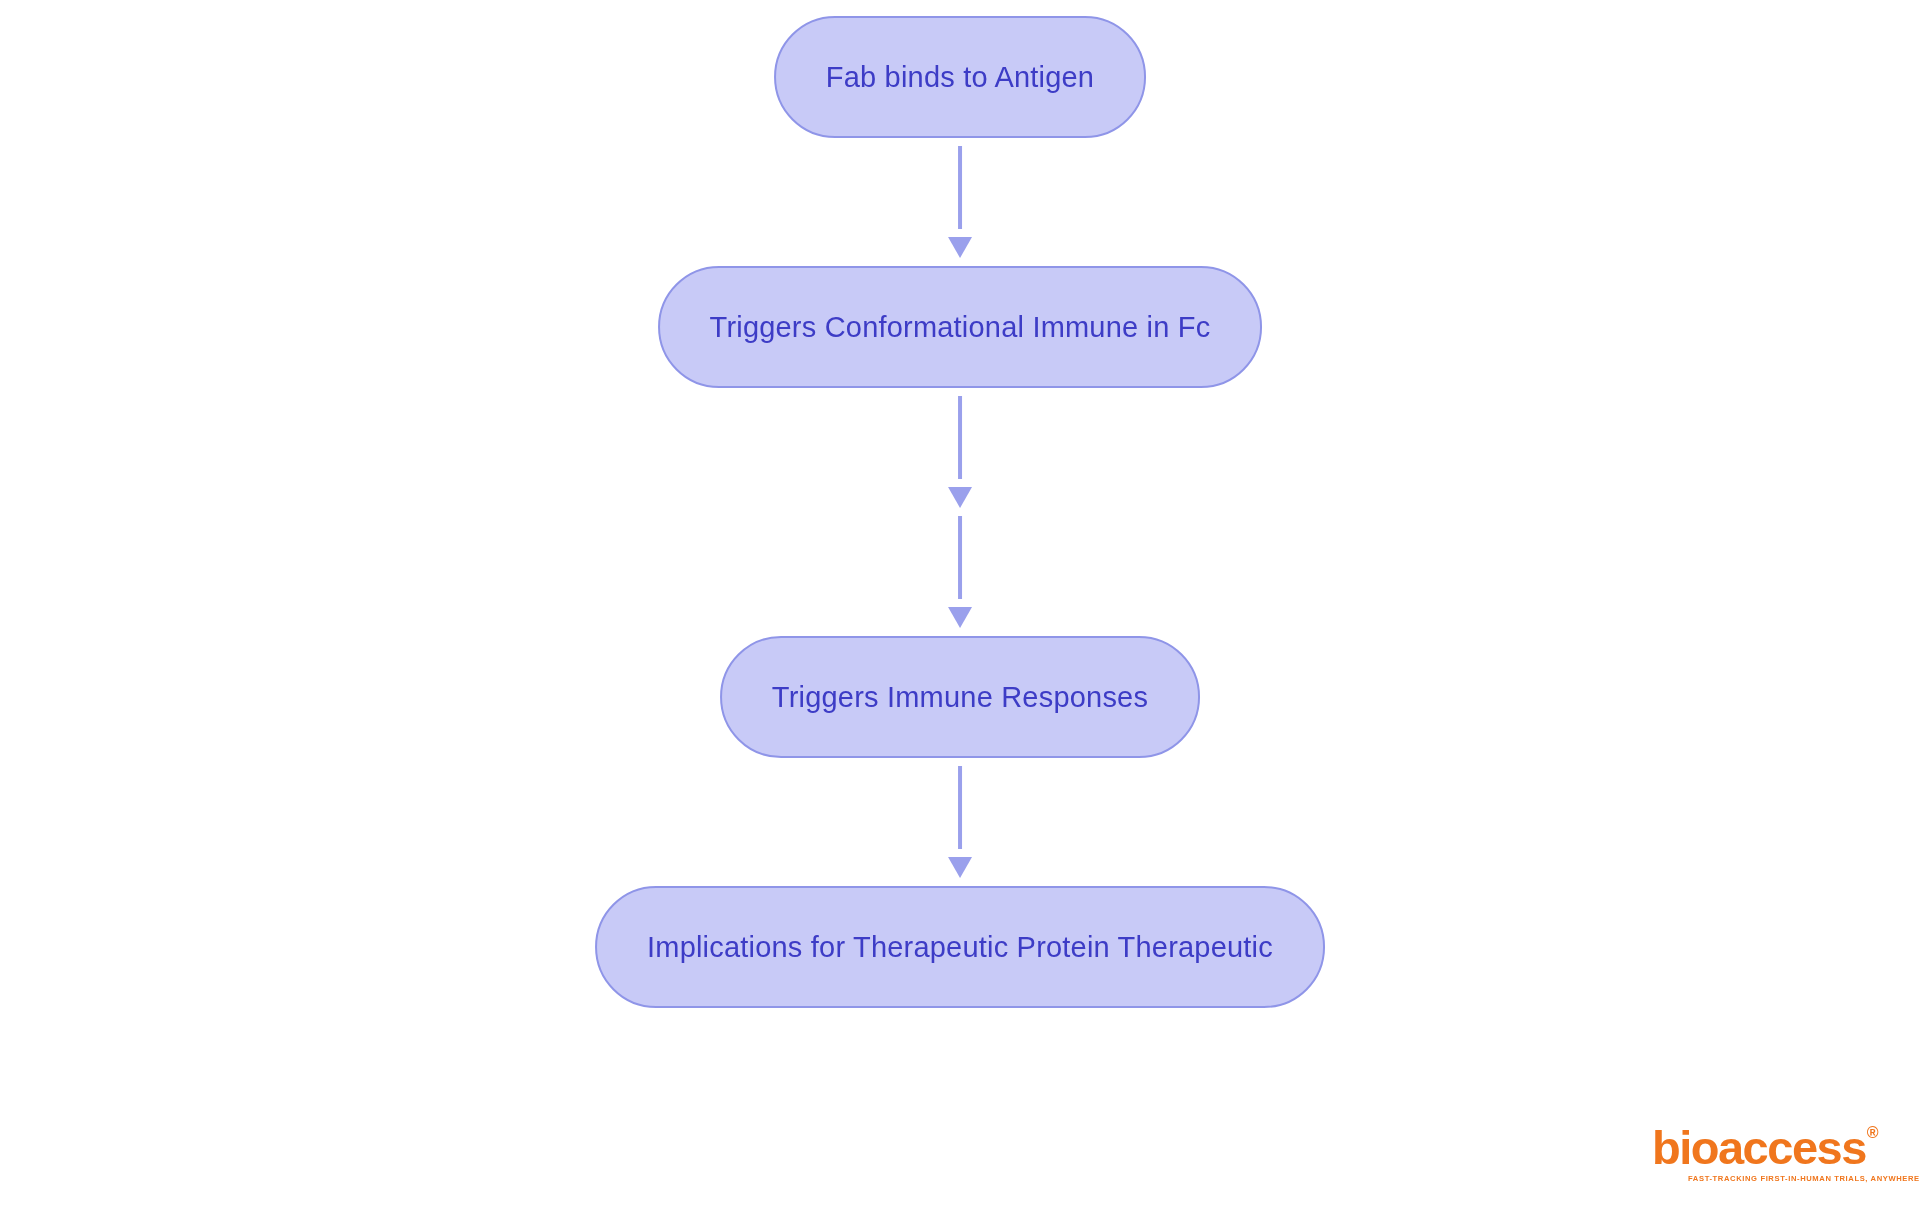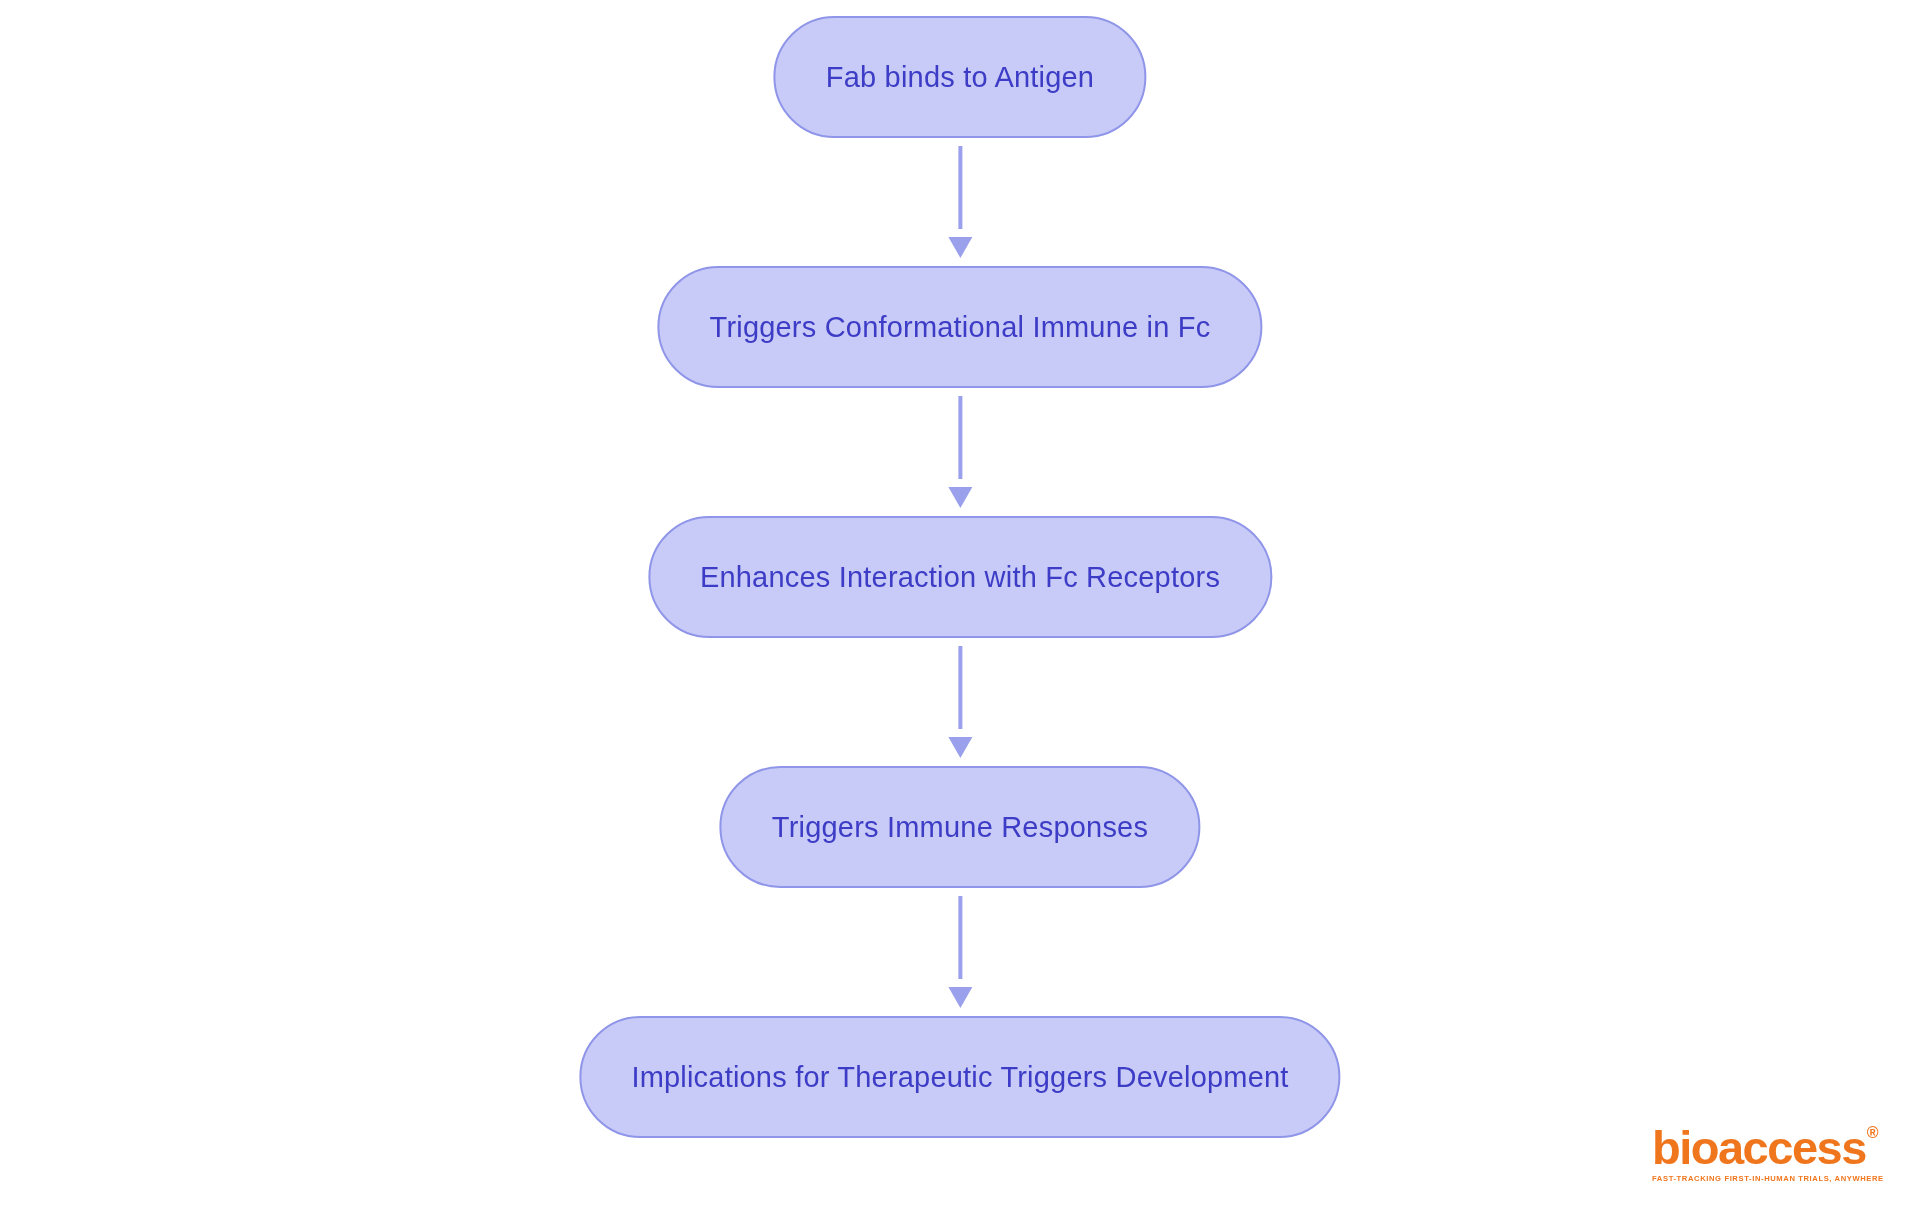--- a/index.html
+++ b/index.html
@@ -95,20 +95,21 @@
     margin-left: 1px;
     display: inline-block;
   }
 
   .brand .tagline {
     margin-top: 4px;
     font-size: 7.6px;
     font-weight: bold;
     letter-spacing: 0.62px;
     white-space: nowrap;
+    margin-left: 36px;
   }
 </style>
 </head>
 <body>
 
 <div class="flowchart">
 
   <div class="flow-node">
     <span class="node-label">Fab binds to Antigen</span>
   </div>
@@ -120,40 +121,37 @@
 
   <div class="flow-node">
     <span class="node-label">Triggers Conformational Immune in Fc</span>
   </div>
 
   <div class="flow-arrow">
     <div class="shaft"></div>
     <div class="head"></div>
   </div>
 
-  <div class="flow-node">
-    <span class="node-label">Enhances Interaction with Fc Receptors</span>
-  </div>
 
   <div class="flow-arrow">
     <div class="shaft"></div>
     <div class="head"></div>
   </div>
 
   <div class="flow-node">
     <span class="node-label">Triggers Immune Responses</span>
   </div>
 
   <div class="flow-arrow">
     <div class="shaft"></div>
     <div class="head"></div>
   </div>
 
   <div class="flow-node">
-    <span class="node-label">Implications for Therapeutic Triggers Development</span>
+    <span class="node-label">Implications for Therapeutic Protein Therapeutic</span>
   </div>
 
 </div>
 
 <div class="brand">
   <div>
     <span class="wordmark">bioaccess</span><span class="reg-mark">®</span>
   </div>
   <div class="tagline">FAST-TRACKING FIRST-IN-HUMAN TRIALS, ANYWHERE</div>
 </div>

